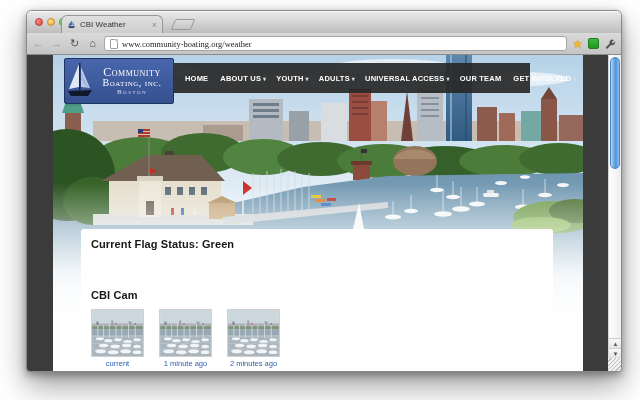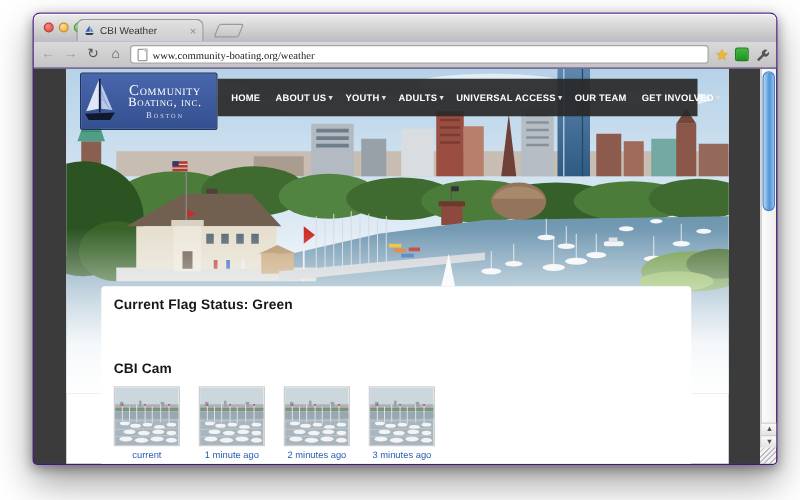--- a/index.html
+++ b/index.html
@@ -1,21 +1,21 @@
 <!DOCTYPE html>
 <html><head>
 <meta charset="utf-8">
 <style>
   * { margin:0; padding:0; box-sizing:border-box; }
   html,body { width:640px; height:400px; background:#fff; overflow:hidden;
               font-family:"Liberation Sans", sans-serif; }
 
   
   .window { position:absolute; left:26px; top:10px; width:596px; height:362px;
-            border-radius:6px 6px 4px 4px; background:#6d28d9;
+            border-radius:6px 6px 4px 4px; background:#e5e5e5;
             border:1px solid rgba(0,0,0,.4);
             box-shadow:0 3px 9px rgba(0,0,0,.35), 0 14px 30px rgba(0,0,0,.38); }
 
   .titlebar { position:absolute; left:0; top:0; right:0; height:22px;
               border-radius:5px 5px 0 0;
               background:linear-gradient(#ececec,#bdbdbd);
               box-shadow:inset 0 1px 0 rgba(255,255,255,.8); }
   .lights { position:absolute; left:8px; top:7px; display:flex; gap:4px; }
   .light { width:8px; height:8px; border-radius:50%; }
   .light.red    { background:radial-gradient(circle at 35% 30%,#ff8a80,#ec5f55 60%,#c8423a); border:1px solid #b63d35; }
@@ -61,21 +61,21 @@
 
   .logo { position:absolute; left:11px; top:3px; width:110px; height:46px;
           background:linear-gradient(#4966ad,#34508f); border:1px solid #1f355f;
           border-radius:2px; display:flex; align-items:center; padding:2px 4px 2px 2px; gap:2px; }
   .logo-text { flex:1; text-align:center; color:#fff;
                font-family:"Liberation Serif", serif; font-variant:small-caps; line-height:1.05; }
   .logo-l1 { font-size:12px; letter-spacing:.5px; }
   .logo-l2 { font-size:10px; letter-spacing:.5px; }
   .logo-l3 { font-size:7px; letter-spacing:1.5px; color:#d8deee; }
 
-  .navbar { position:absolute; left:121px; top:8px; width:384px; height:30px;
+  .navbar { position:absolute; left:121px; top:8px; width:356px; height:30px;
             background:rgba(41,41,41,.93); display:flex; align-items:center;
             padding:0 6px; }
   .nav-item { color:#fff; font-size:7.5px; font-weight:bold; letter-spacing:.2px;
               padding:0 5px; white-space:nowrap; display:flex; align-items:center; gap:2px; }
   .nav-caret { font-size:6px; color:#dedede; }
 
   .card { position:absolute; left:28px; top:174px; width:472px; height:240px;
           background:#fff; border-radius:3px 3px 0 0; padding:9px 10px 0; }
   .h2 { font-size:11px; font-weight:bold; color:#171717; letter-spacing:.1px; }
   .flag-h { margin-bottom:10px; }
@@ -447,26 +447,20 @@
                 <use href="#camScene"></use>
               </svg>
             <a class="thumb-label">1 minute ago</a>
           </div>
           <div class="thumb">
             <svg class="thumb-img" width="53" height="48" viewBox="0 0 53 48">
                 <use href="#camScene"></use>
               </svg>
             <a class="thumb-label">2 minutes ago</a>
           </div>
-          <div class="thumb">
-            <svg class="thumb-img" width="53" height="48" viewBox="0 0 53 48">
-                <use href="#camScene"></use>
-              </svg>
-            <a class="thumb-label">3 minutes ago</a>
-          </div>
         </div>
 
       </div>
     </div>
 
     <div class="scrollbar">
       <div class="thumb-v"></div>
       <div class="sb-btn sb-up">▲</div>
       <div class="sb-btn sb-down">▼</div>
     </div>

